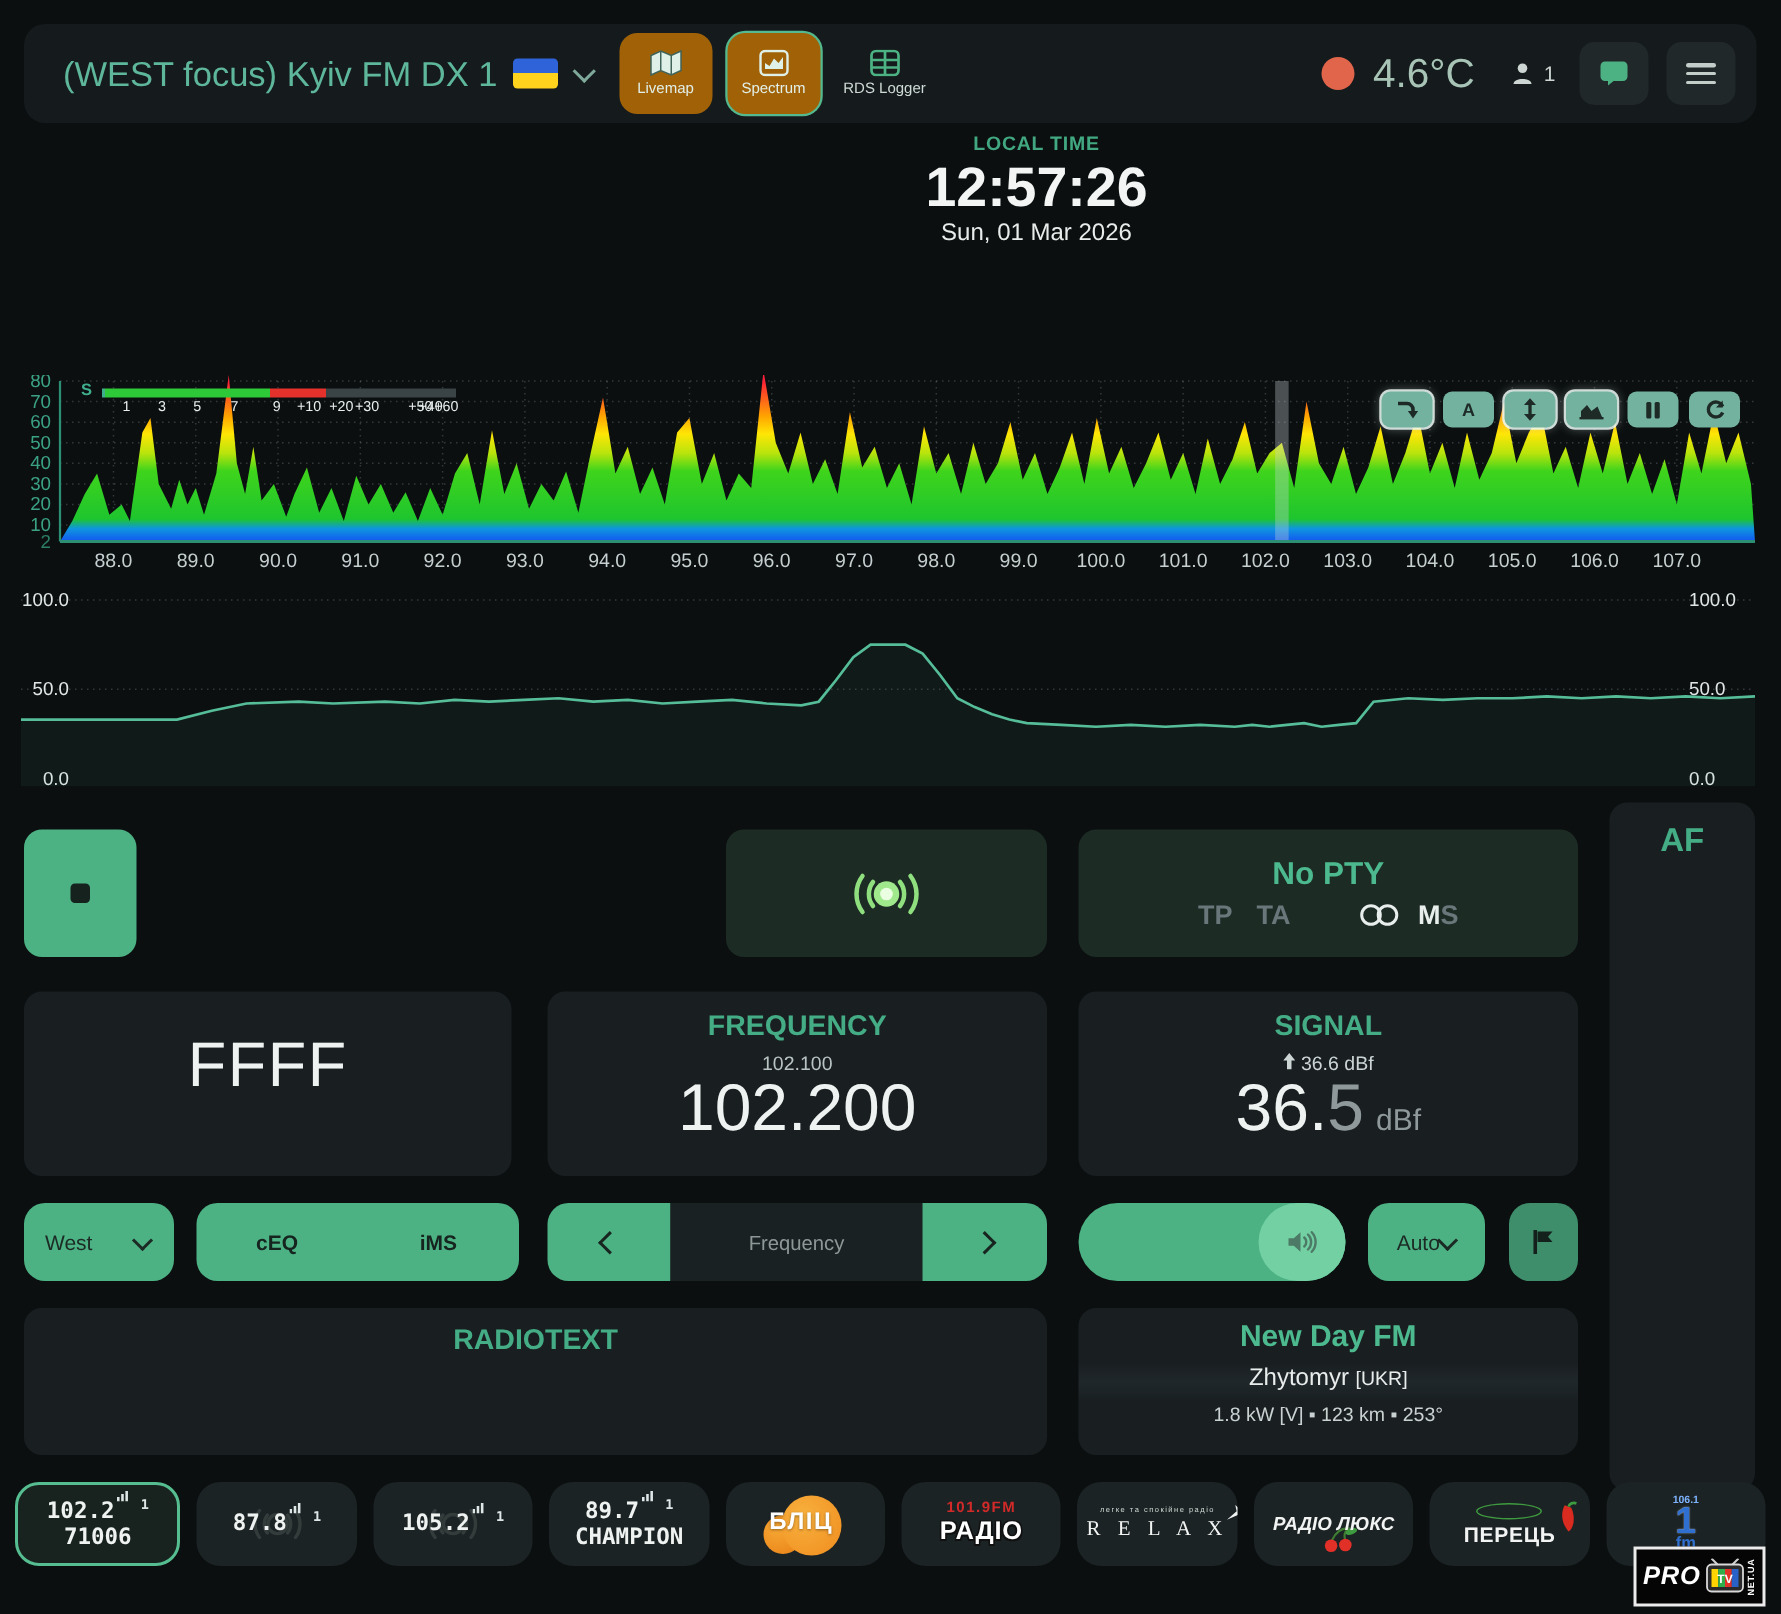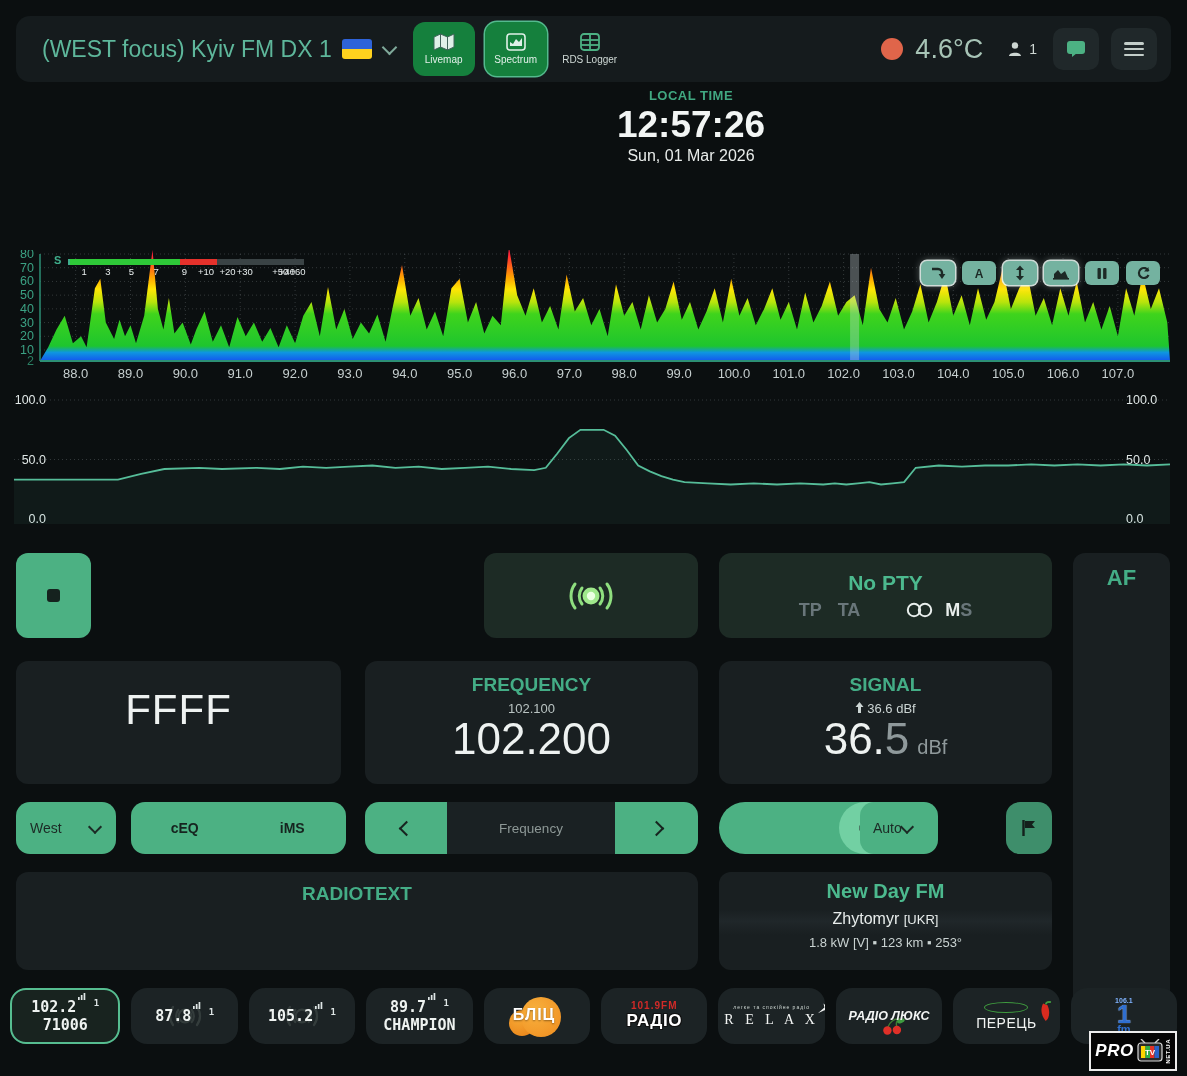--- a/index.html
+++ b/index.html
@@ -4,21 +4,21 @@
 <style>
   html,body{margin:0;padding:0;background:#0b0f10;}
   body{font-family:"Liberation Sans",sans-serif;color:#e6eaea;}
   #canvas{position:relative;width:1187px;height:1076px;background:#0b0f10;overflow:hidden;}
   .abs{position:absolute;}
   
   #header{left:16px;top:16px;width:1155px;height:66px;background:#151b1d;border-radius:14px;display:flex;align-items:center;padding:0 14px;box-sizing:border-box;}
   #title{font-size:23px;color:#5eb79b;margin-left:12px;white-space:nowrap;}
   .ua-flag{width:30px;height:20px;border-radius:3px;background:linear-gradient(#2e63d9 50%,#ffd21e 50%);margin-left:10px;flex:none;}
   .chev{width:9px;height:9px;border-right:2px solid #7fa99a;border-bottom:2px solid #7fa99a;transform:rotate(45deg);margin-left:12px;margin-top:-4px;flex:none;}
-  .hbtn{width:62px;height:54px;border-radius:12px;background:#15803d;display:flex;flex-direction:column;align-items:center;justify-content:center;flex:none;cursor:pointer;}
+  .hbtn{width:62px;height:54px;border-radius:12px;background:#a16207;display:flex;flex-direction:column;align-items:center;justify-content:center;flex:none;cursor:pointer;}
   .hbtn .lbl{font-size:10px;color:#e2efe9;margin-top:3px;}
   .hbtn.outlined{box-shadow:0 0 0 1.5px #54b98e;}
   .hbtn.ghost{background:transparent;}
   .round-dark{width:46px;height:42px;border-radius:10px;background:#20282a;display:flex;align-items:center;justify-content:center;flex:none;}
   .weather-dot{width:22px;height:22px;border-radius:50%;background:#e0654a;flex:none;}
   #temp{font-size:27px;color:#a7c4b6;margin:0 24px 0 12px;}
   #listeners{display:flex;align-items:center;color:#cdd6d2;font-size:14px;margin-right:16px;}
   .hamburger{width:20px;height:14px;display:flex;flex-direction:column;justify-content:space-between;}
   .hamburger i{height:2.5px;background:#c3cdc9;border-radius:2px;display:block;}
   
@@ -51,21 +51,21 @@
   #play-btn .stop{width:13px;height:13px;border-radius:3px;background:#15221e;}
   #ps-panel{left:112px;top:553px;width:353px;height:85px;display:flex;align-items:center;justify-content:center;}
   #ps-name{font-family:"DejaVu Sans Mono",monospace;font-weight:bold;font-size:44px;letter-spacing:10px;color:#f4f7f6;white-space:nowrap;}
   #sigicon-panel{left:484px;top:553px;width:214px;height:85px;display:flex;align-items:center;justify-content:center;}
   #pty-panel{left:719px;top:553px;width:333px;height:85px;display:flex;flex-direction:column;align-items:center;justify-content:center;}
   #pty-label{font-size:21px;font-weight:bold;color:#4cb98e;}
   #pty-flags{display:flex;align-items:center;margin-top:5px;font-size:18px;font-weight:bold;color:#69767a;}
   #pty-flags .gap{width:46px;}
   #pty-flags .tp{margin-right:16px;}
   #pty-flags .msM{color:#e8eeec;margin-left:12px;}
-  #af-panel{left:1073px;top:553px;width:97px;height:459px;padding-top:12px;}
+  #af-panel{left:1073px;top:535px;width:97px;height:459px;padding-top:12px;}
   #af-panel .phead{font-size:22px;}
   #pi-panel{left:16px;top:661px;width:325px;height:123px;padding-top:13px;text-align:center;}
   .bigval{font-size:42px;color:#eef2f1;margin-top:12px;letter-spacing:1px;}
   #freq-panel{left:365px;top:661px;width:333px;height:123px;padding-top:13px;text-align:center;}
   .subval{font-size:13px;color:#b9c3c2;margin-top:5px;}
   #freq-main{font-size:44px;color:#eef2f1;line-height:1.05;}
   #signal-panel{left:719px;top:661px;width:333px;height:123px;padding-top:13px;text-align:center;}
   #sig-peak{font-size:13px;color:#ccd5d4;margin-top:5px;}
   #sig-big{line-height:1.05;}
   #sig-big .i{font-size:44px;color:#eef2f1;}
@@ -80,21 +80,21 @@
   #eqims span{flex:1;text-align:center;font-size:14px;font-weight:bold;color:#16241f;cursor:pointer;}
   #tuner{left:365px;top:802px;width:333px;height:52px;}
   #tune-down{position:absolute;left:0;top:0;width:82px;height:52px;background:#4cb183;border-radius:14px 0 0 14px;display:flex;align-items:center;justify-content:center;cursor:pointer;}
   #tune-up{position:absolute;right:0;top:0;width:83px;height:52px;background:#4cb183;border-radius:0 14px 14px 0;display:flex;align-items:center;justify-content:center;cursor:pointer;}
   #freq-input{position:absolute;left:82px;top:0;width:168px;height:52px;background:#1a2123;border:none;color:#c4cdcc;font-size:13.5px;text-align:center;font-family:"Liberation Sans",sans-serif;box-sizing:border-box;outline:none;}
   #freq-input::placeholder{color:#8d9896;}
   .lchev{width:9px;height:9px;border-left:2.5px solid #17241f;border-bottom:2.5px solid #17241f;transform:rotate(45deg);}
   .rchev{width:9px;height:9px;border-right:2.5px solid #17241f;border-top:2.5px solid #17241f;transform:rotate(45deg);}
   #volume{left:719px;top:802px;width:178px;height:52px;background:#4cb183;border-radius:26px;}
   #vol-thumb{position:absolute;right:0;top:0;width:58px;height:52px;background:#72d0a3;border-radius:26px;display:flex;align-items:center;justify-content:center;cursor:pointer;}
-  #mode-select{left:860px;top:802px;width:78px;height:52px;justify-content:flex-start;padding:0 14px 0 13px;font-size:14px;}
+  #mode-select{left:912px;top:802px;width:78px;height:52px;justify-content:center;padding:0 14px 0 13px;font-size:14px;}
   #flag-btn{left:1006px;top:802px;width:46px;height:52px;background:#3e8e6b;border-radius:14px;display:flex;align-items:center;justify-content:center;cursor:pointer;}
   #rt-panel{left:16px;top:872px;width:682px;height:98px;padding-top:11px;}
   #station-panel{left:719px;top:872px;width:333px;height:98px;text-align:center;padding-top:8px;
     background:linear-gradient(180deg,#191f21 0%,#191f21 38%,#20272a 50%,#191f21 64%,#191f21 100%);}
   #station-name{font-size:20px;font-weight:bold;color:#4cb98e;}
   #station-loc{font-size:16px;color:#e8edec;margin-top:7px;}
   #station-loc .ctry{font-size:13px;}
   #station-det{font-size:13px;color:#c9d2d1;margin-top:7px;}
   
   #presets{left:10px;top:988px;width:1167px;height:56px;display:flex;gap:11px;}
@@ -109,21 +109,21 @@
   .blits-wrap{position:relative;width:64px;height:44px;}
   .blits-c1{position:absolute;left:16px;top:3px;width:40px;height:40px;border-radius:50%;background:radial-gradient(circle at 35% 35%,#f8b13e,#ef8c1e);}
   .blits-c2{position:absolute;left:4px;top:16px;width:26px;height:26px;border-radius:50%;background:radial-gradient(circle at 35% 35%,#f6a733,#e87f16);}
   .blits-t{position:absolute;left:8px;top:12px;font-size:16px;font-weight:800;color:#fff;letter-spacing:1px;text-shadow:0 1px 2px rgba(0,0,0,.4);}
   .shl-top{font-size:10px;font-weight:800;color:#d12a28;letter-spacing:1px;line-height:1;}
   .shl-t{font-size:17px;font-weight:800;color:#fff;letter-spacing:.5px;line-height:1.15;
     text-shadow:-1px -1px 0 #111,1px -1px 0 #111,-1px 1px 0 #111,1px 1px 0 #111;}
   .rel-top{font-size:5px;color:#cfd8d4;letter-spacing:1px;white-space:nowrap;}
   .rel-t{font-family:"Liberation Serif",serif;font-size:14px;color:#f2f4f3;letter-spacing:4px;margin-top:2px;white-space:nowrap;}
   .lux-t{font-size:12.5px;font-weight:bold;font-style:italic;color:#f2f4f3;white-space:nowrap;position:relative;z-index:1;}
-  .per-t{font-size:14px;font-weight:400;color:#f2f4f3;letter-spacing:.5px;position:relative;z-index:1;}
+  .per-t{font-size:14px;font-weight:700;color:#f2f4f3;letter-spacing:.5px;position:relative;z-index:1;}
   .per-badge{width:42px;height:9px;border:1px solid #3f9b3f;border-radius:50%;margin-bottom:2px;}
   .onefm{display:flex;flex-direction:column;align-items:center;line-height:.85;}
   .onefm .top{font-size:7px;color:#7fb3ff;font-weight:bold;}
   .onefm .one{font-size:25px;font-weight:800;color:#2f6fd0;text-shadow:0 0 1px #cfe0ff;}
   .onefm .fm{font-size:11px;font-weight:bold;color:#2f6fd0;}
   
   #protv{left:1089px;top:1031px;width:88px;height:40px;background:#050505;border:2px solid #ececec;box-sizing:border-box;display:flex;align-items:center;justify-content:center;}
   #protv .pro{font-size:17px;font-weight:800;font-style:italic;color:#fff;letter-spacing:.5px;}
   #protv .net{font-size:6px;color:#fff;writing-mode:vertical-rl;transform:rotate(180deg);letter-spacing:.5px;margin-left:1px;font-weight:bold;}
 </style>

